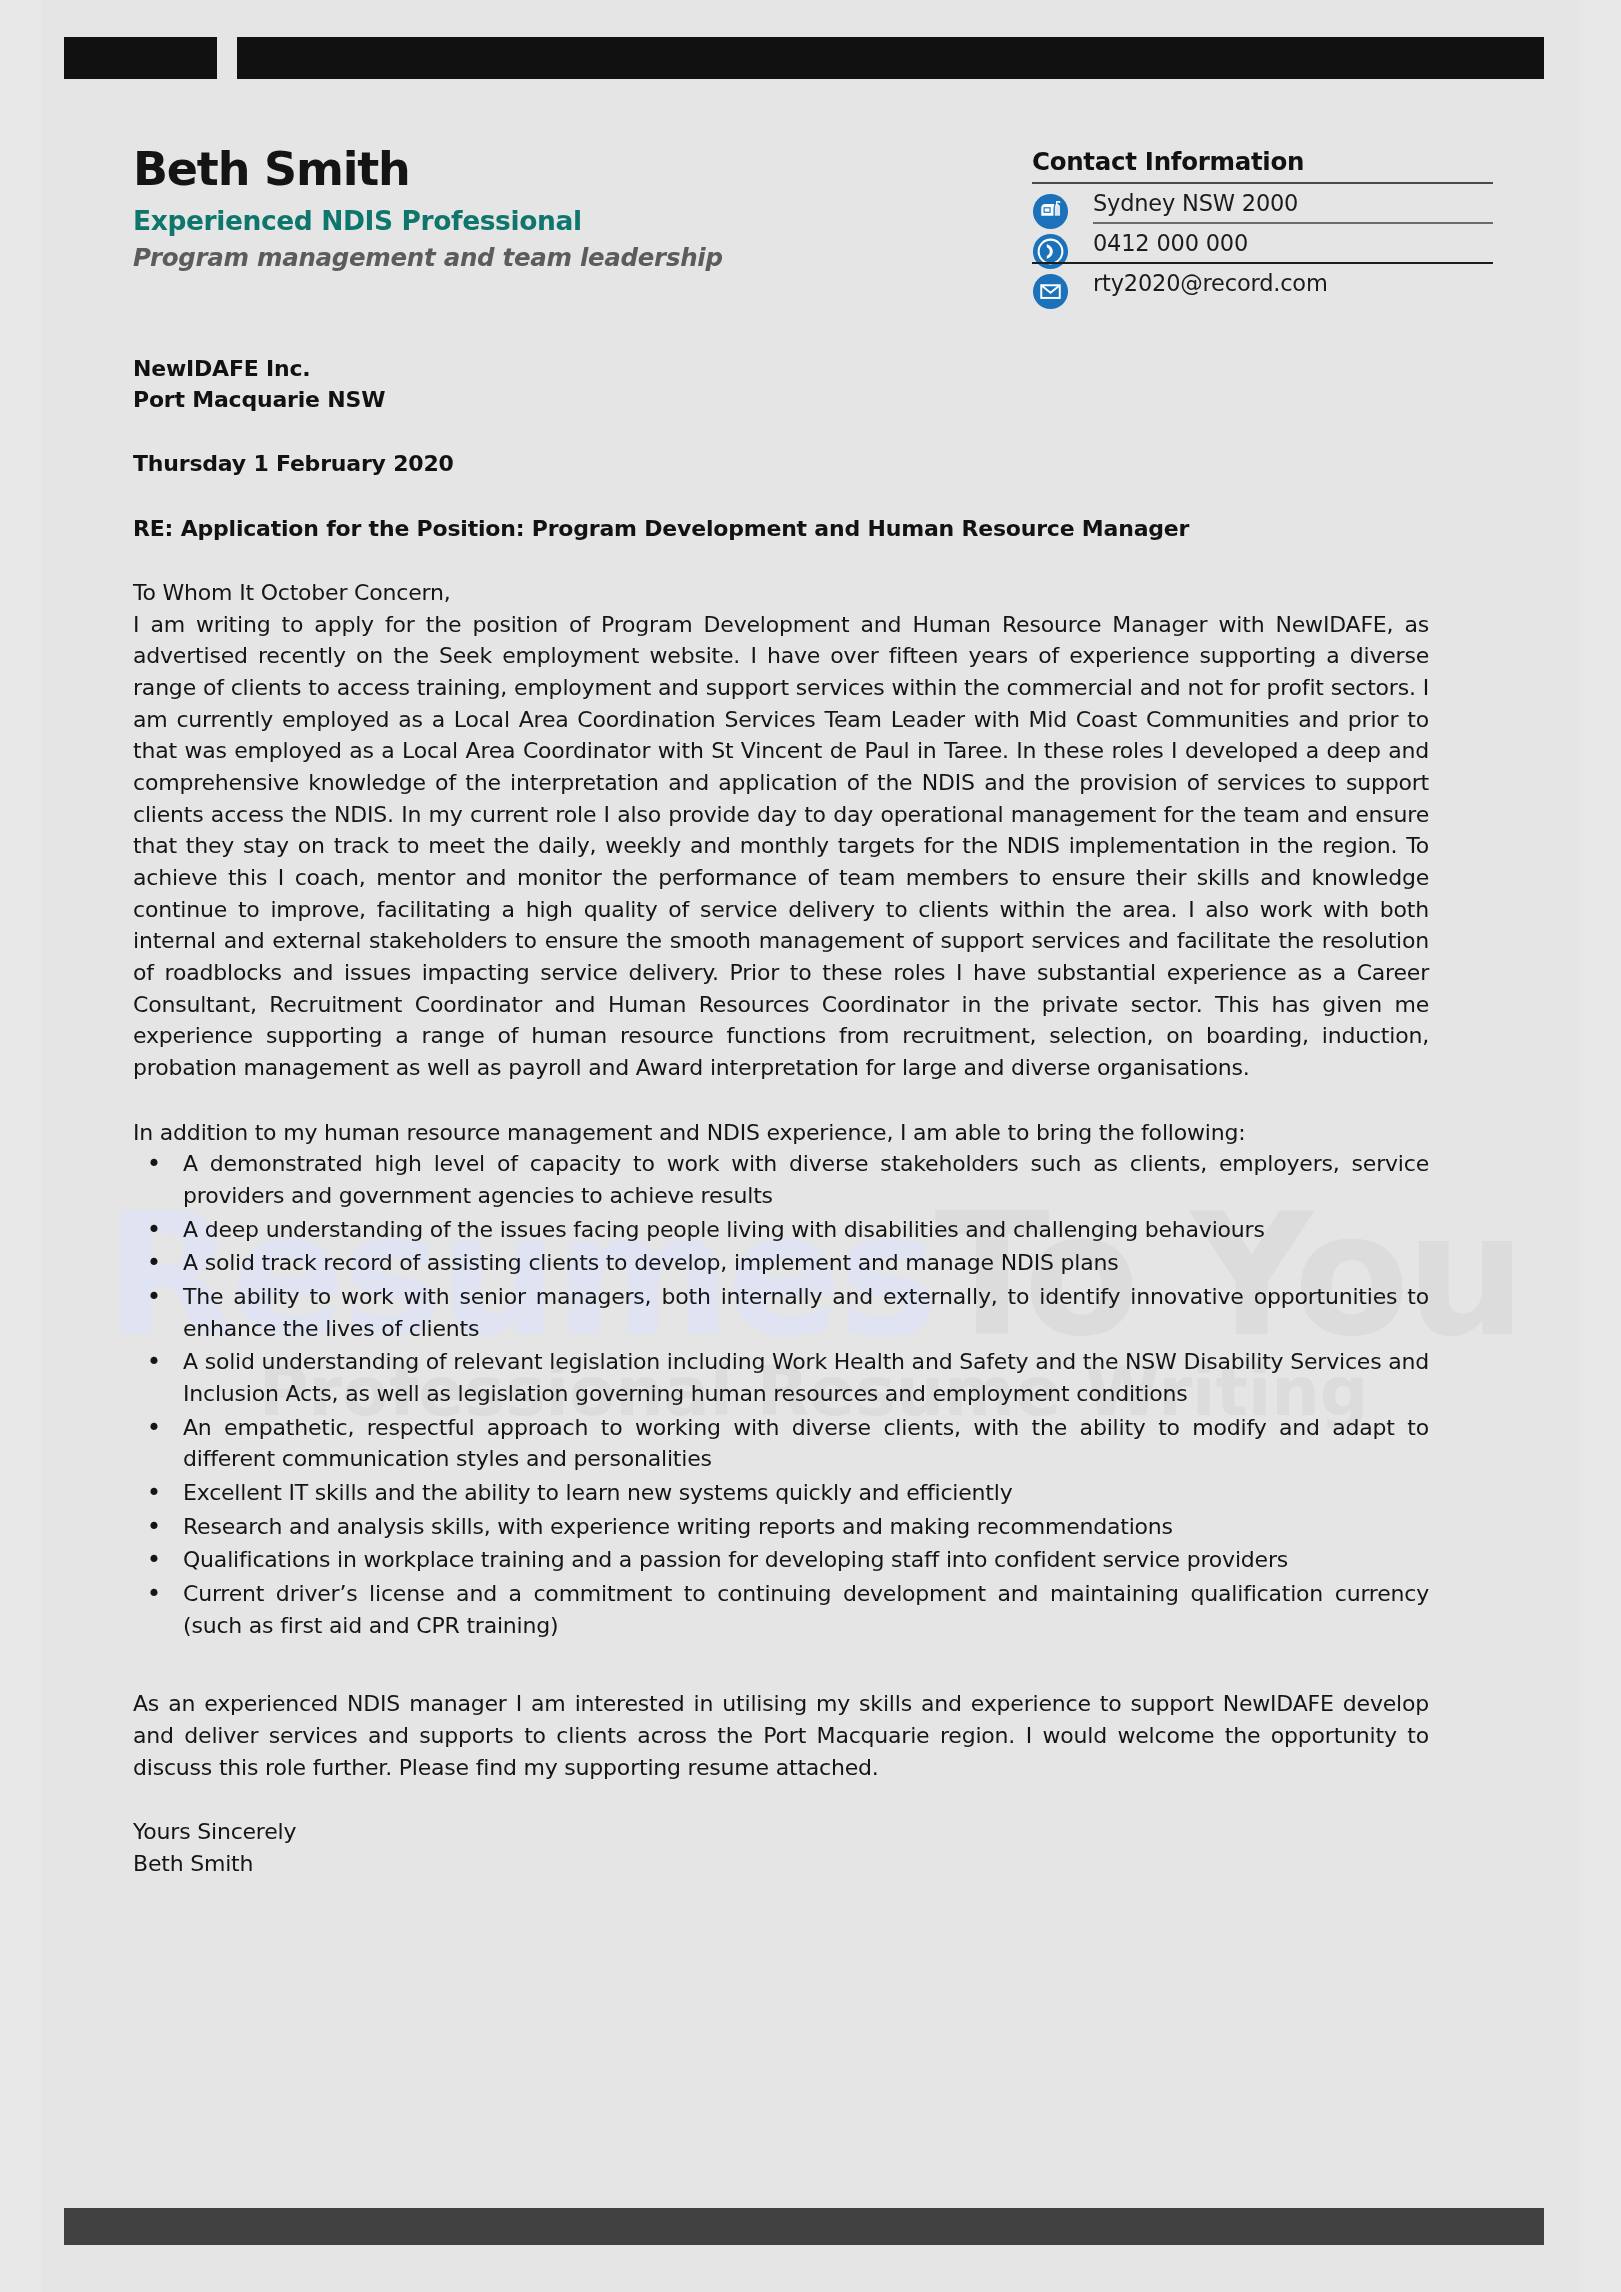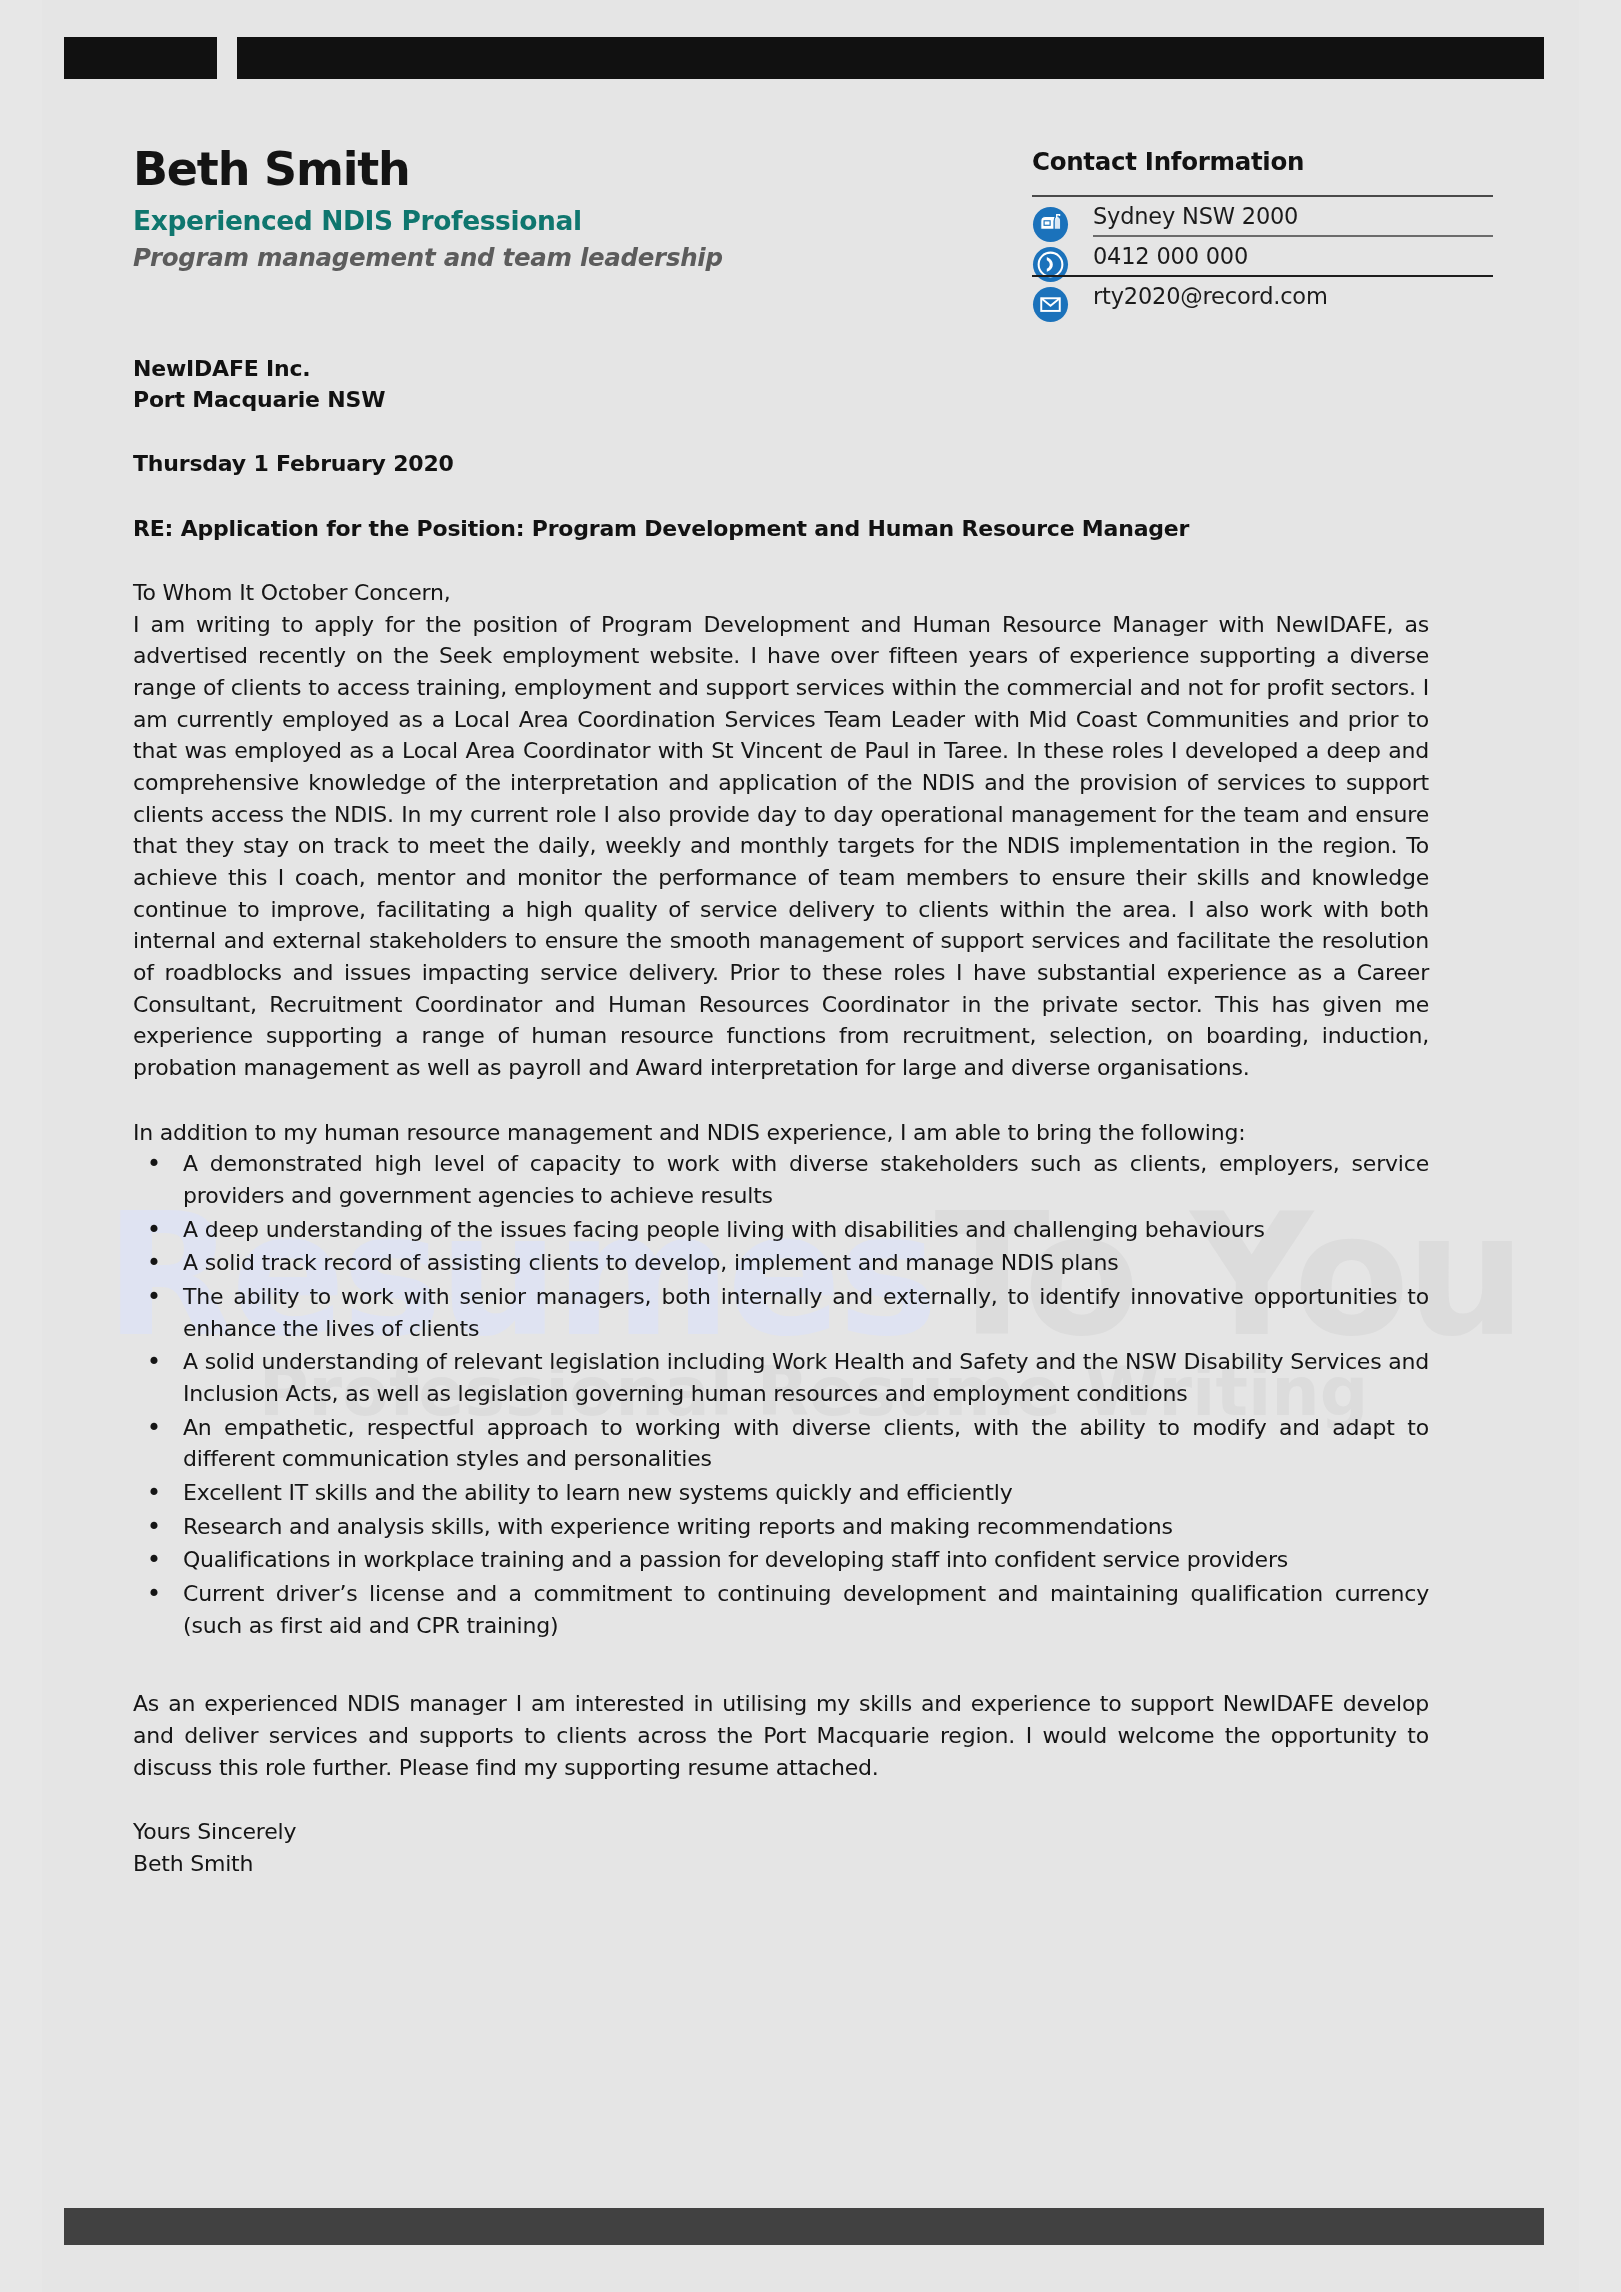--- a/index.html
+++ b/index.html
@@ -140,21 +140,21 @@
     left: 990px;
     top: 147px;
     width: 461px;
   }
   .contact-title {
     font-family: "DejaVu Sans", sans-serif;
     font-weight: bold;
     font-size: 24.5px;
     color: #121212;
     letter-spacing: -0.3px;
-    padding-bottom: 19px;
+    padding-bottom: 6px;
   }
   .contact-rule {
     border-bottom: 2.5px solid #4a4a4a;
     width: 461px;
   }
   .contact-row {
     position: relative;
     height: 40px;
     text-align: center;
   }

